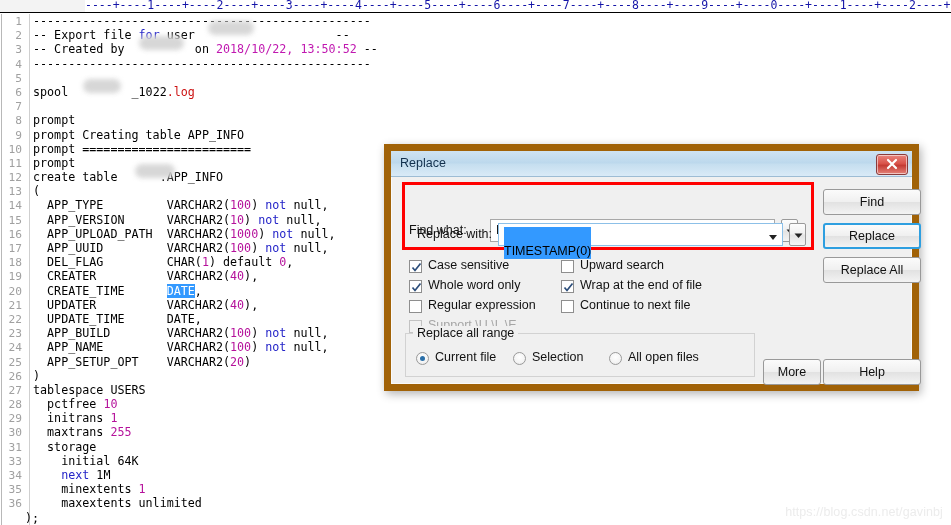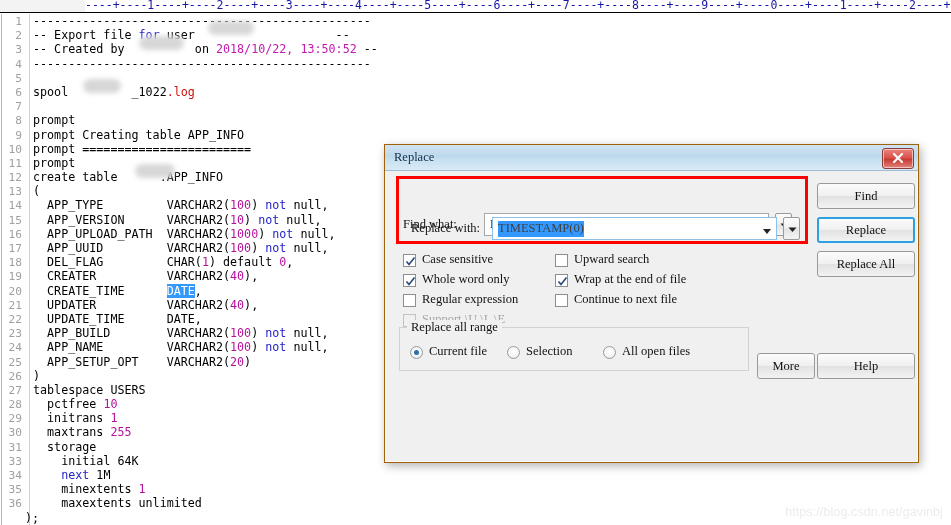--- a/index.html
+++ b/index.html
@@ -115,26 +115,26 @@
     letter-spacing: .1px;
     user-select: none;
   }
 
   
   #dialog {
     position: absolute;
     left: 384px;
     top: 144px;
     width: 535px;
-    height: 319px;
+    height: 247px;
     background: #f0f0f0;
-    border: 1px solid #a16207;
+    border: 7px solid #a16207;
     box-shadow: 0 0 0 1px rgba(255,255,255,.65) inset, 2px 3px 9px rgba(0,0,0,.30);
     box-sizing: border-box;
-    font-family: Liberation Serif, serif;
+    font-family: Liberation Sans, sans-serif;
     font-size: 12px;
     color: #111;
   }
   #titlebar {
     position: absolute;
     left: 0; top: 0;
     right: 0;
     height: 26px;
     background: linear-gradient(to bottom, #cfe3f2 0%, #bcd8ec 48%, #c5deef 52%, #d9eaf7 100%);
     border-bottom: 1px solid #9dbcd4;
@@ -188,21 +188,21 @@
     box-sizing: border-box;
   }
   .fcombo.focus { border: 1px solid #8cc0e8; }
   .fcombo .fval {
     position: absolute;
     left: 5px; top: 3px;
     font-size: 12.5px;
     color: #111;
     white-space: pre;
   }
-  .fcombo .fval.sel { background: #3399ff; color: #404040; padding: 0 0 1px 0; }
+  .fcombo .fval.sel { background: #3399ff; color: #000000; padding: 17px 0 1px 0; }
   .fcombo .caret { position: absolute; right: 1px; top: 9px; }
   .arrowbtn {
     position: absolute;
     left: 390px;
     width: 17px;
     height: 23px;
     background: linear-gradient(to bottom, #fdfdfd 0%, #f0f0f0 48%, #e3e3e3 52%, #f4f4f4 100%);
     border: 1px solid #9a9a9a;
     border-radius: 2px;
     box-sizing: border-box;

